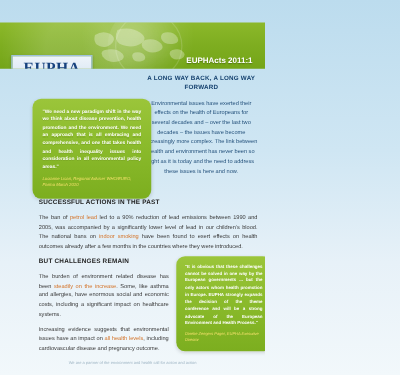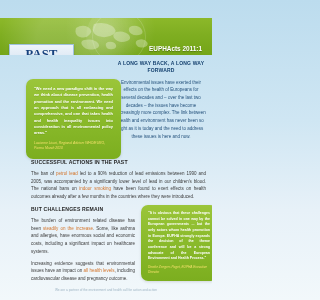--- a/index.html
+++ b/index.html
@@ -123,21 +123,21 @@
         <path d="M24 4 q10 -3 18 2 q6 4 2 8 q-7 5 -16 2 q-8 -3 -4 -12z"></path>
         <path d="M46 12 q8 -2 13 3 q3 4 -2 6 q-8 3 -13 -3 q-2 -4 2 -6z"></path>
         <path d="M14 20 q9 -2 14 3 q3 4 -3 6 q-9 2 -13 -4 q-2 -4 2 -5z"></path>
         <path d="M62 6 q7 -1 10 4 q2 4 -3 5 q-8 1 -10 -4 q-1 -4 3 -5z"></path>
         <path d="M68 20 q6 -2 9 2 q2 3 -2 5 q-7 2 -9 -3 q-1 -3 2 -4z"></path>
         <path d="M38 22 q6 -1 8 3 q1 3 -3 4 q-6 1 -7 -3 q-1 -3 2 -4z"></path>
       </g>
     </svg>
 
     <div class="logo">
-      <span class="logo-text">PAST</span>
+      <span class="logo-text">EUPHA</span>
 
     </div>
 
     <div class="banner-title">
       <div>EUPHActs 2011:1</div>
       <div>Environment and Health</div>
     </div>
   </div>
 
   <div class="col-right">

